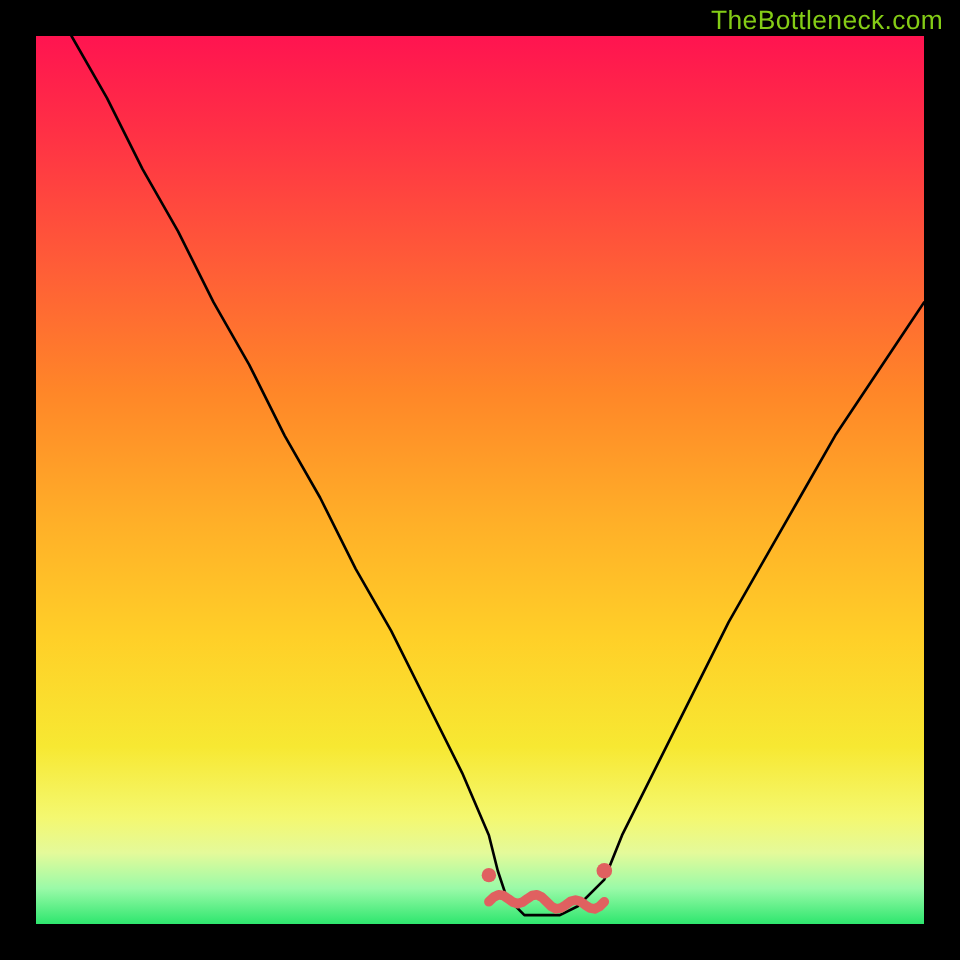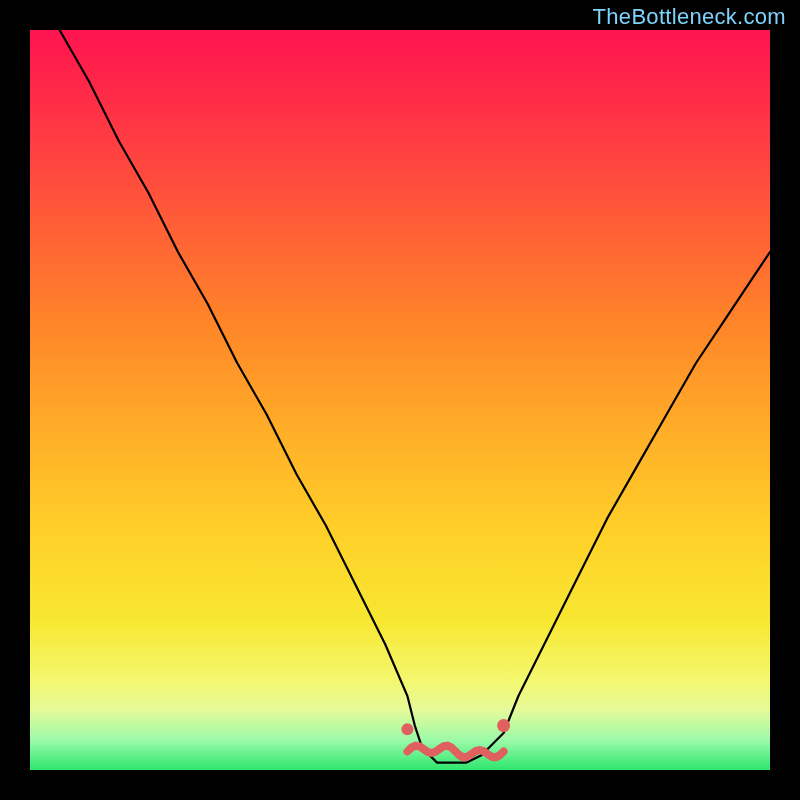--- a/index.html
+++ b/index.html
@@ -14,21 +14,21 @@
   .frame {
     position: relative;
     width: 800px;
     height: 800px;
     background: #000;
   }
   .watermark {
     position: absolute;
     top: 4px;
     right: 14px;
-    color: #7dd3fc;
+    color: #84cc16;
     font-size: 22px;
     font-weight: 500;
     letter-spacing: 0.3px;
     z-index: 5;
   }
   .plot-area {
     position: absolute;
     left: 30px;
     top: 30px;
     width: 740px;

